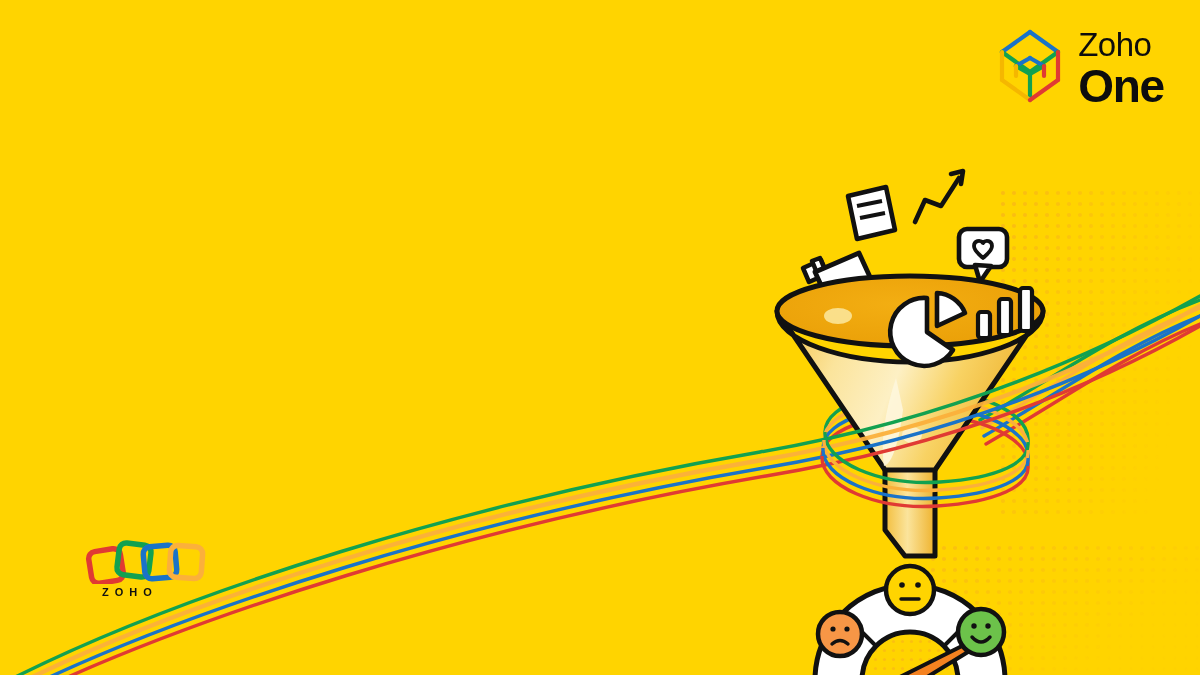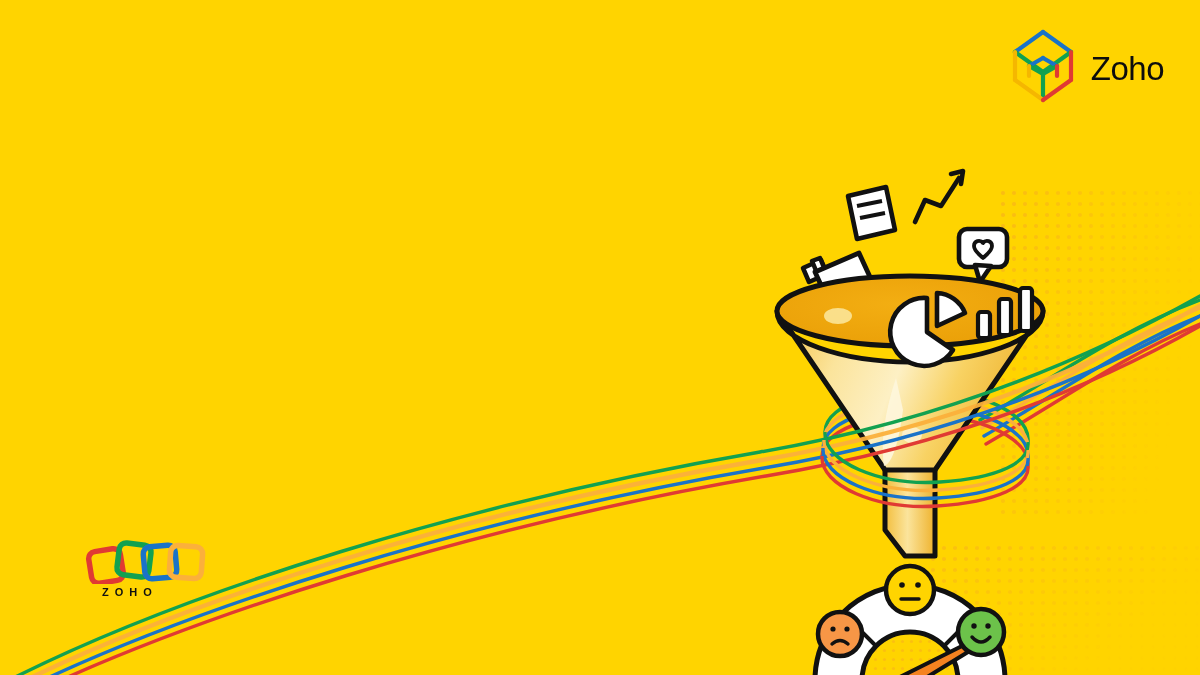--- a/index.html
+++ b/index.html
@@ -294,20 +294,21 @@
         <path d="M36 32 L22 40" stroke="#1A73C8"></path>
         <path d="M36 32 L50 40" stroke="#1A73C8"></path>
         <path d="M22 40 L36 48" stroke="#12A150"></path>
         <path d="M50 40 L36 48" stroke="#12A150"></path>
         <path d="M22 40 L22 50" stroke="#F5B700"></path>
         <path d="M50 40 L50 50" stroke="#E03A33"></path>
       </svg>
     </span>
     <span class="zoho-one-words">
       <span class="w-zoho">Zoho</span>
+      <span class="w-one">One</span>
     </span>
   </div>
 
   <div class="zoho-mark">
     <span>
       <svg width="140" height="48" viewBox="0 0 140 48" xmlns="http://www.w3.org/2000/svg" fill="none" stroke-width="5.5" stroke-linejoin="round">
         <rect x="16" y="14" width="32" height="32" rx="7" transform="rotate(-9 32 30)" stroke="#E03A33"></rect>
         <rect x="44" y="8" width="32" height="32" rx="7" transform="rotate(7 60 24)" stroke="#12A150"></rect>
         <rect x="70" y="10" width="32" height="32" rx="7" transform="rotate(-5 86 26)" stroke="#1A73C8"></rect>
         <rect x="96" y="10" width="32" height="32" rx="7" transform="rotate(4 112 26)" stroke="#FBB03B"></rect>

